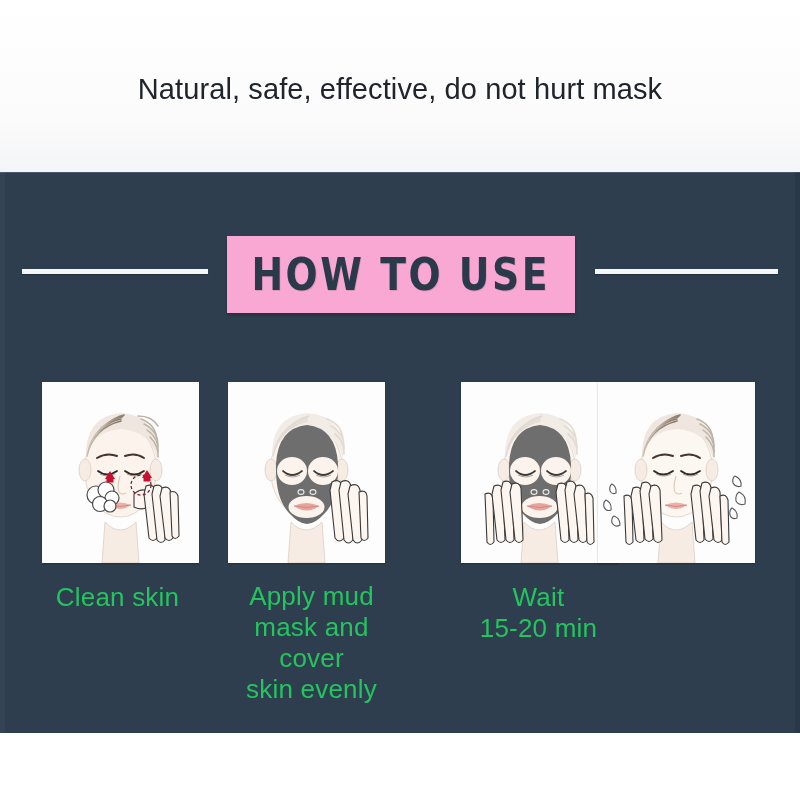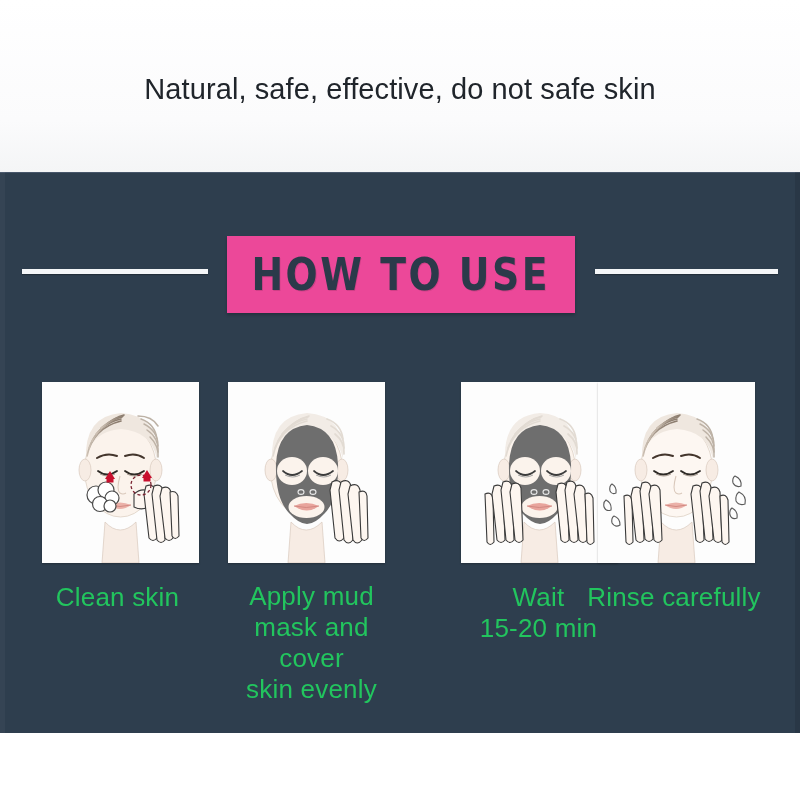--- a/index.html
+++ b/index.html
@@ -83,21 +83,21 @@
   }
   .rule-left  { left: 22px;  width: 186px; }
   .rule-right { left: 595px; width: 183px; }
 
   .banner-box {
     position: absolute;
     left: 227px;
     top: 8px;
     width: 348px;
     height: 77px;
-    background: #ec4899;
+    background: #f9a8d4;
     box-shadow: 0 2px 3px rgba(0,0,0,0.22);
     display: flex;
     align-items: center;
     justify-content: center;
   }
   .banner-text {
     font-family: "DejaVu Sans", sans-serif;
     font-size: 45px;
     font-weight: 700;
     color: #2b3a4a;
@@ -160,21 +160,21 @@
     height: 67px;
     background: #ffffff;
   }
 </style>
 </head>
 <body>
 
 <div class="page">
 
   <div class="headline-band">
-    <div class="headline">Natural, safe, effective, do not safe skin</div>
+    <div class="headline">Natural, safe, effective, do not hurt mask</div>
   </div>
 
   <div class="navy-section">
     <div class="navy-edge-left"></div>
     <div class="navy-edge-right"></div>
 
     <div class="banner-row">
       <div class="rule rule-left"></div>
       <div class="rule rule-right"></div>
       <div class="banner-box">
@@ -418,21 +418,20 @@
               <path d="M16 134 q6 2 6 9 q-5 3-8-2 q-1-5 2-7z"></path>
             </g>
 
             <g fill="none" stroke="#5a5a5a" stroke-width="1.1">
               <path d="M137 94 q7 3 6 10 q-5 2-8-3 q-1-5 2-7z"></path>
               <path d="M141 110 q8 4 6 12 q-6 2-9-3 q-1-6 3-9z"></path>
               <path d="M134 126 q6 3 5 10 q-5 2-7-3 q-1-5 2-7z"></path>
             </g>
           </svg>
         </div>
-        <div class="caption caption-3">Rinse carefully</div>
       </div>
 
     </div>
   </div>
 
   <div class="bottom-band"></div>
 
 </div>
 
 </body></html>

